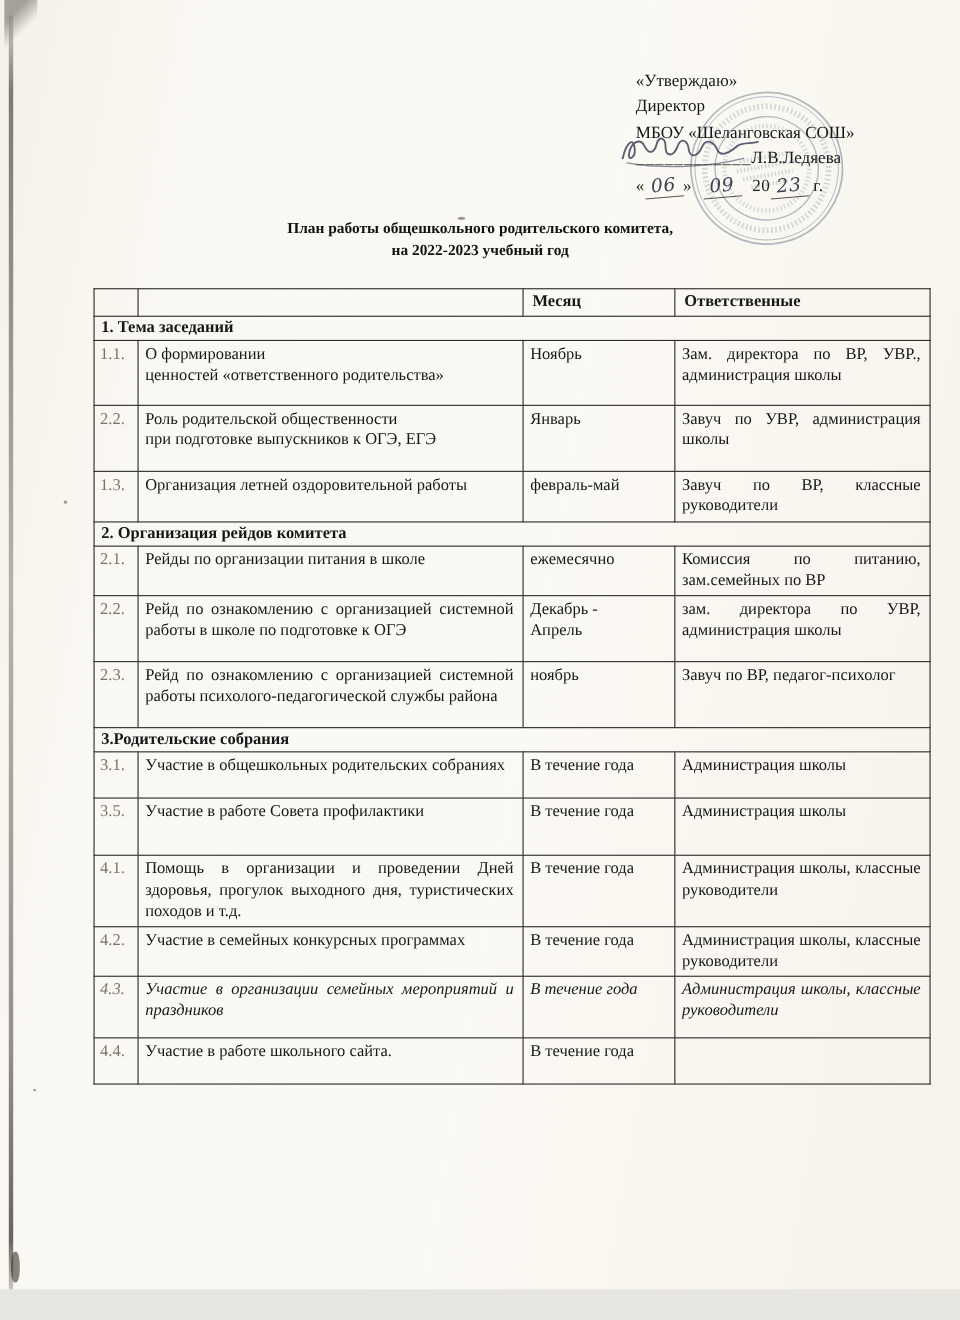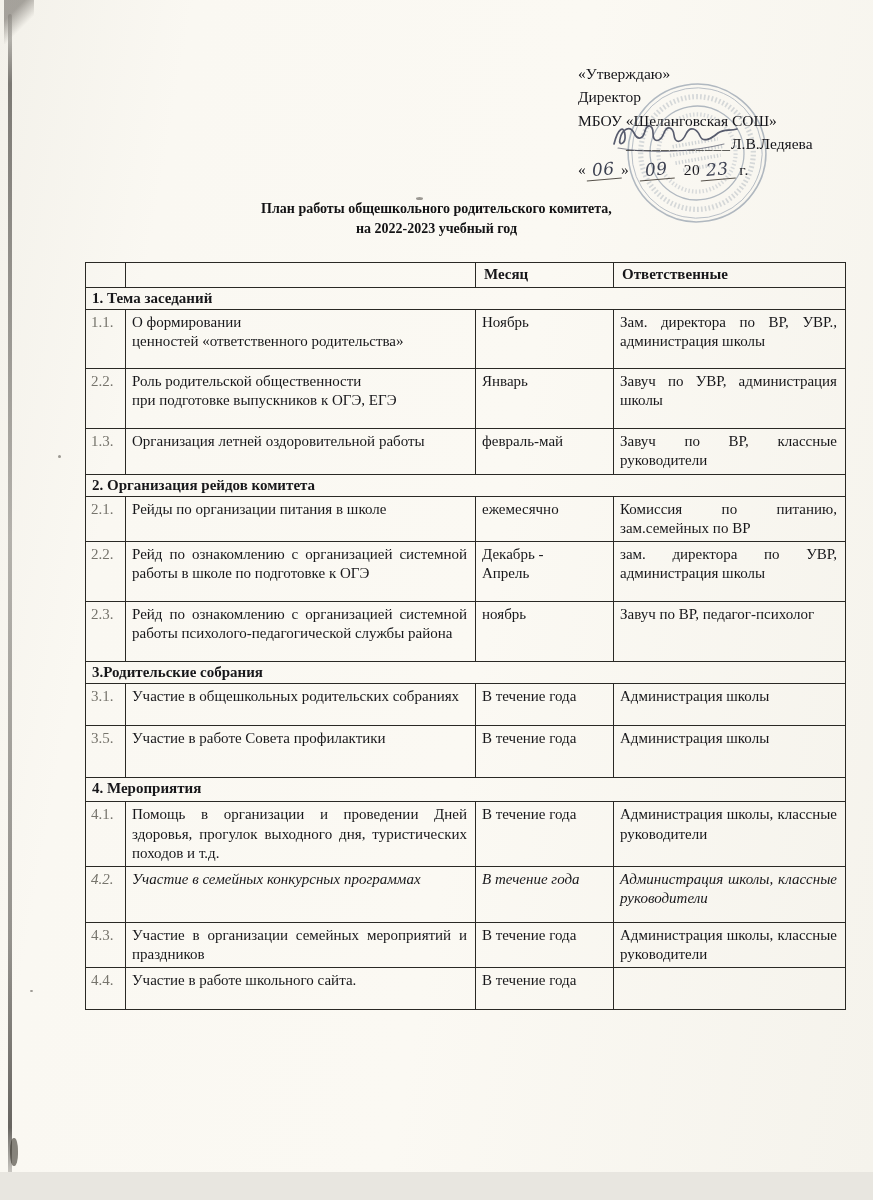--- a/index.html
+++ b/index.html
@@ -29,21 +29,21 @@
   .speck{position:absolute;background:#3d3a33;border-radius:50%;opacity:.5;}
   .speck.s1{left:416px;top:197px;width:7px;height:3px;}
   .speck.s2{left:58px;top:455px;width:3px;height:3px;}
   .speck.s3{left:30px;top:990px;width:3px;height:2px;}
 
   
   .approval{
     position:absolute;left:578px;top:62px;width:285px;
     font-size:15.5px;line-height:1.5;color:#15151a;
   }
-  .sig-row{position:relative;white-space:nowrap;margin-left:48px;}
+  .sig-row{position:relative;white-space:nowrap;}
   .sig-underscores{color:#2c2c2a;letter-spacing:1px;}
   .sig-scribble{position:absolute;left:-16px;top:-16px;width:132px;height:42px;pointer-events:none;}
   .date-row{margin-top:3px;letter-spacing:.5px;}
   .hand{
     display:inline-block;font-family:"DejaVu Serif",serif;font-style:italic;
     font-size:17px;color:#3e4252;transform:rotate(-5deg);
     padding:0 6px;border-bottom:1.2px solid #57524b;line-height:1.05;
   }
   .printed{color:#1d1d22;}
   .gap{display:inline-block;width:10px;}
@@ -212,23 +212,20 @@
           <td class="month-cell">В течение года</td>
           <td class="responsible-cell">Администрация школы</td>
         </tr>
         <tr>
           <td class="num-cell">3.5.</td>
           <td class="activity-cell">Участие в работе Совета профилактики</td>
           <td class="month-cell">В течение года</td>
           <td class="responsible-cell">Администрация школы</td>
         </tr>
         <tr>
-          <td colspan="4" class="section-cell">4. Мероприятия</td>
-        </tr>
-        <tr>
           <td class="num-cell">4.1.</td>
           <td class="activity-cell">Помощь в организации и проведении Дней здоровья, прогулок выходного дня, туристических походов и т.д.</td>
           <td class="month-cell">В течение года</td>
           <td class="responsible-cell">Администрация школы, классные руководители</td>
         </tr>
         <tr>
           <td class="num-cell">4.2.</td>
           <td class="activity-cell">Участие в семейных конкурсных программах</td>
           <td class="month-cell">В течение года</td>
           <td class="responsible-cell">Администрация школы, классные руководители</td>

